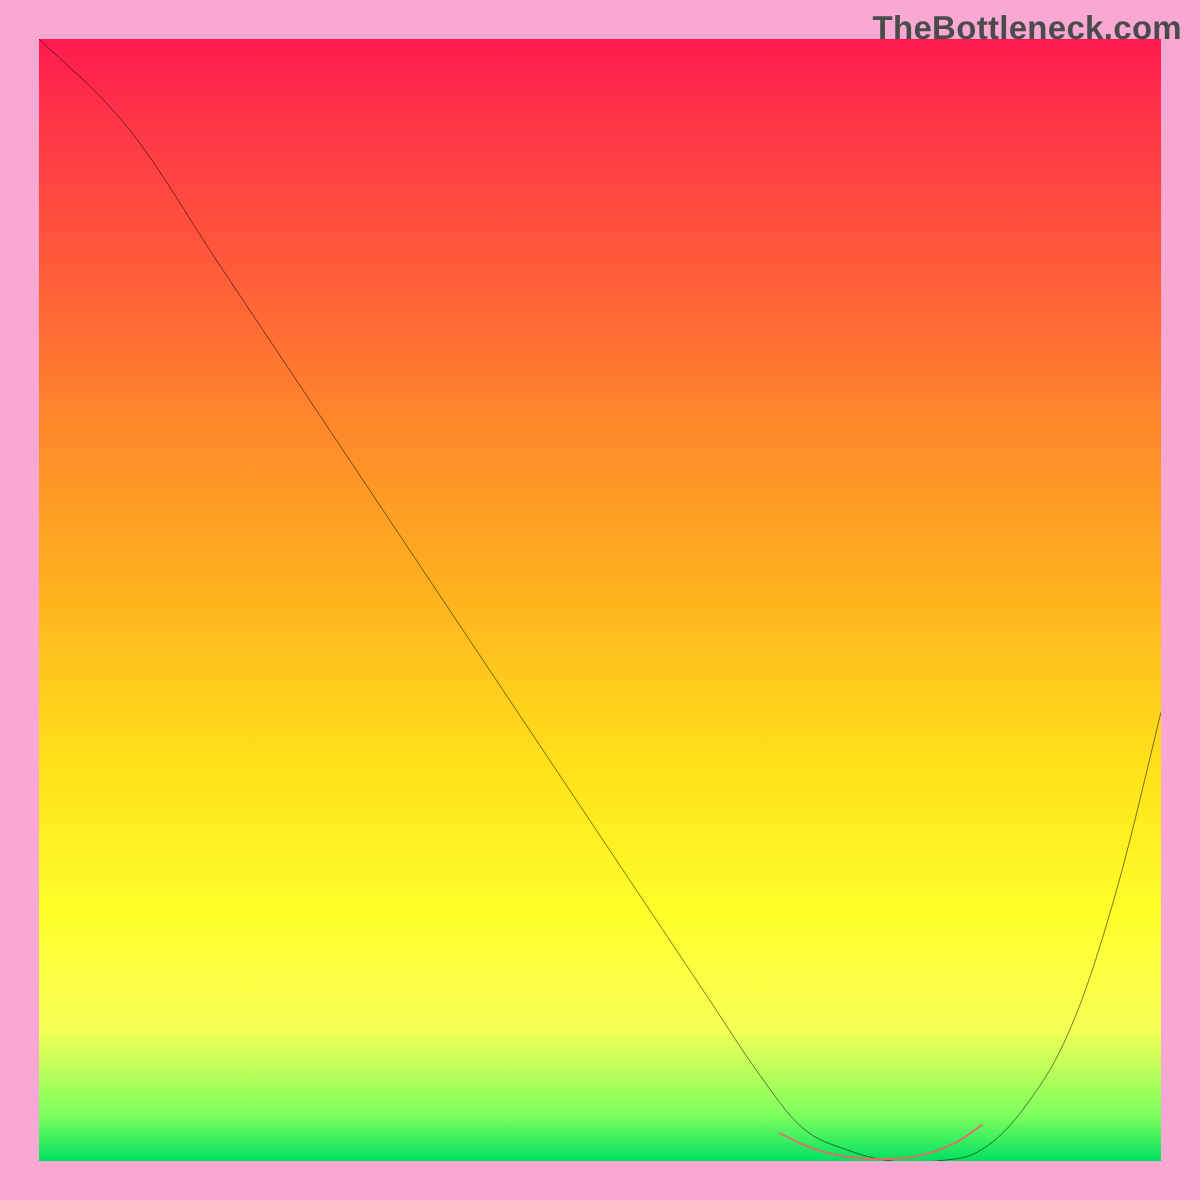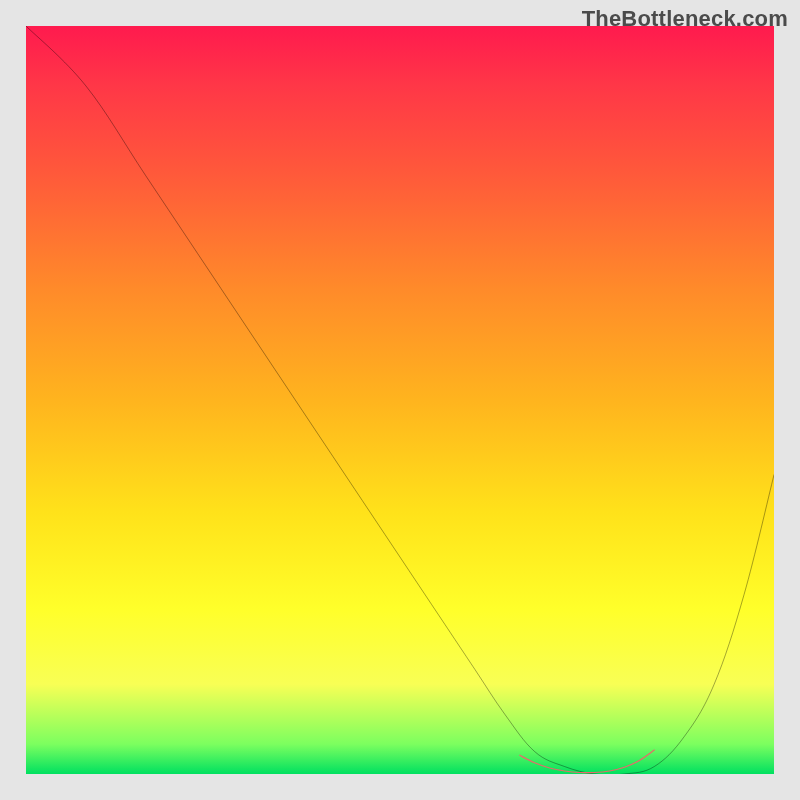--- a/index.html
+++ b/index.html
@@ -10,21 +10,21 @@
     background: #000;
     overflow: hidden;
     font-family: Arial, Helvetica, sans-serif;
   }
   .frame {
     position: absolute;
     top: 0;
     left: 0;
     width: 800px;
     height: 800px;
-    background: #e5e5e5;
+    background: #f9a8d4;
   }
   .watermark {
     position: absolute;
     top: 6px;
     right: 12px;
     font-size: 22px;
     font-weight: 600;
     color: #4b4b4b;
     letter-spacing: 0.2px;
     z-index: 10;

